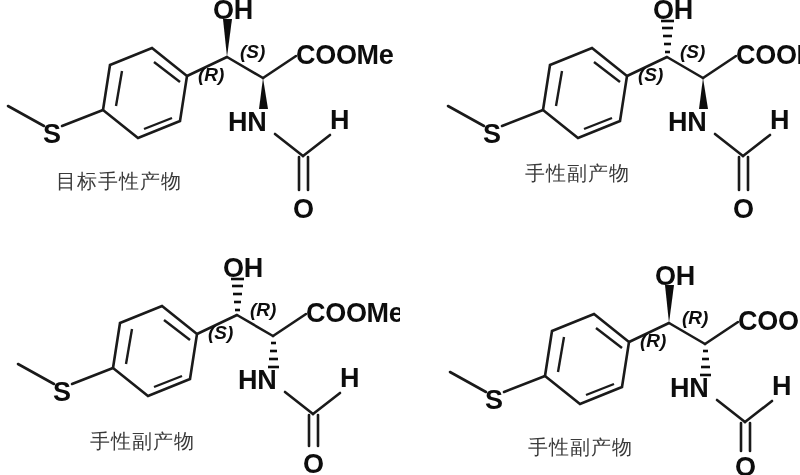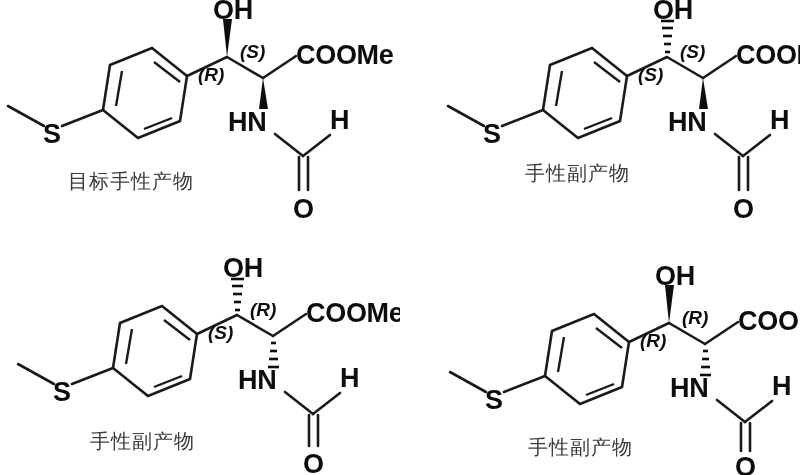--- a/index.html
+++ b/index.html
@@ -113,21 +113,21 @@
 
       <line class="bond" x1="275" y1="134" x2="303" y2="156"></line>
 
       <line class="bond" x1="303" y1="156" x2="330" y2="135"></line>
       <text class="atom-label" x="330" y="129">H</text>
 
       <line class="bond" x1="299" y1="157" x2="299" y2="190"></line>
       <line class="bond" x1="308" y1="157" x2="308" y2="190"></line>
       <text class="atom-label" x="293" y="218">O</text>
     </svg>
-    <div class="caption" style="left:68px; top:168px;">目标手性产物</div>
+    <div class="caption" style="left:56px; top:168px;">目标手性产物</div>
   </div>
 
   <div class="panel" style="left:400px; top:0px;">
     <svg class="panel-svg" viewBox="0 0 400 237">
       <line class="bond" x1="48" y1="106" x2="84" y2="126"></line>
       <line class="bond" x1="102" y1="126" x2="143" y2="110"></line>
       <text class="atom-label" x="83" y="143">S</text>
 
       <polygon class="bond" points="143,110 150,65 192,48 227,76 220,121 178,138"></polygon>
       <line class="bond-inner" x1="156" y1="106" x2="162" y2="71"></line>

